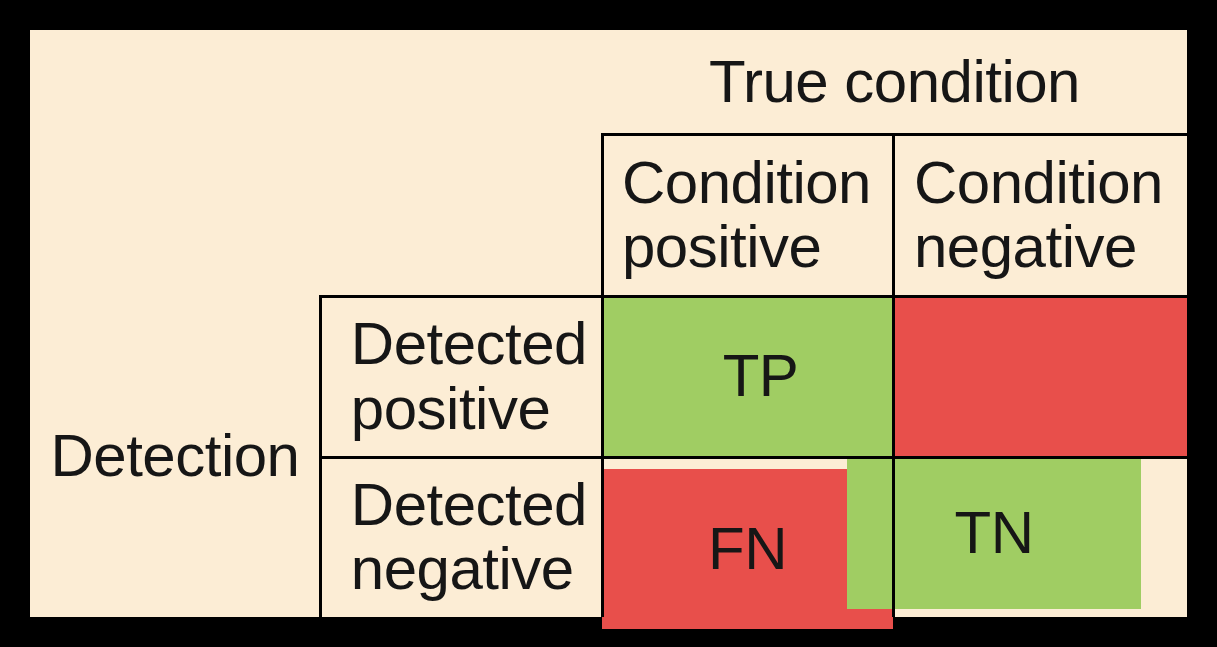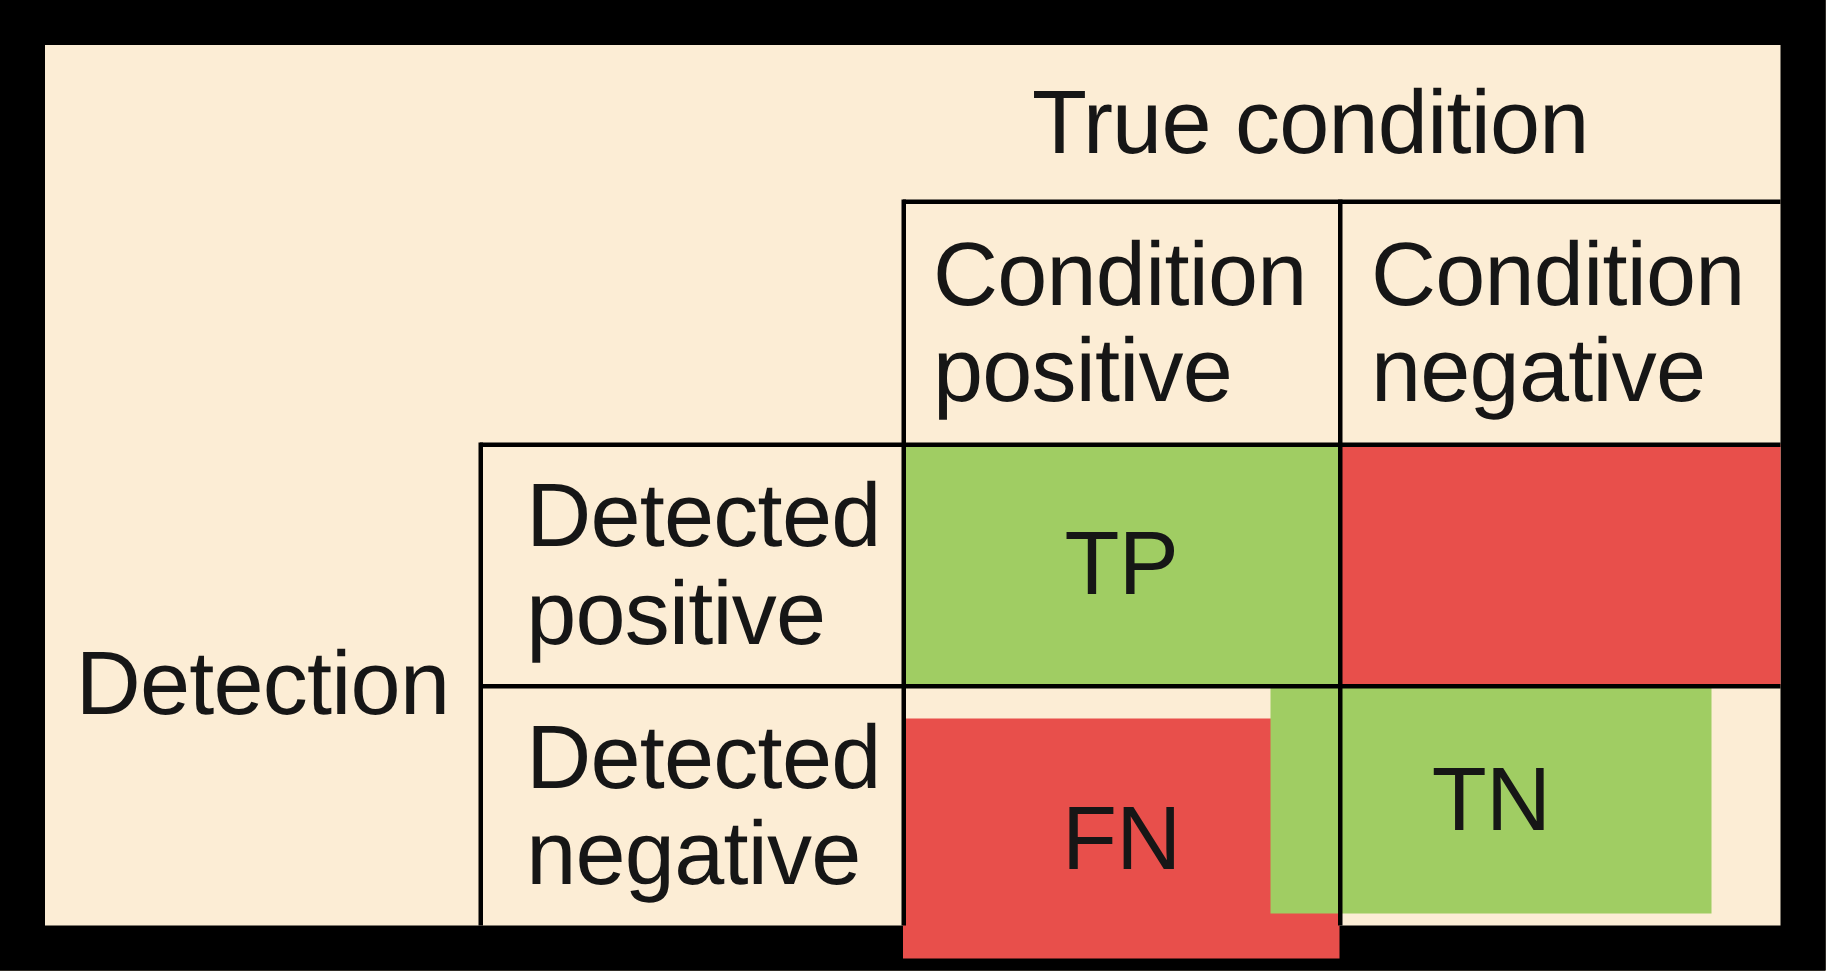--- a/index.html
+++ b/index.html
@@ -25,33 +25,33 @@
     display: flex;
     line-height: 1.07;
     font-size: 60px;
     letter-spacing: -0.5px;
     white-space: pre-line;
   }
   .center { align-items: center; justify-content: center; text-align: center; }
   .right  { align-items: center; justify-content: flex-end; text-align: left; }
 
   
-  .band-top    { left: 551px; top: 0;     width: 585px; height: 104px; }
+  .band-top    { left: 572px; top: 0;     width: 585px; height: 104px; }
   
   .colhead-0   { left: 572px; top: 104px; width: 291px; height: 162px; padding-right: 22px; box-sizing: border-box; }
   .colhead-1   { left: 863px; top: 104px; width: 294px; height: 162px; padding-right: 24px; box-sizing: border-box; }
   
   .rowhead-0   { left: 290px; top: 266px; width: 282px; height: 161px; padding-right: 15px; box-sizing: border-box; }
   .rowhead-1   { left: 290px; top: 427px; width: 282px; height: 160px; padding-right: 15px; box-sizing: border-box; }
   
   .axis-left   { left: 0;     top: 266px; width: 290px; height: 321px; text-align: right; }
   
-  .cell-r0c0   { left: 572px; top: 266px; width: 291px; height: 161px; }
+  .cell-r0c0   { left: 572px; top: 266px; width: 291px; height: 161px; padding-left: 13px; }
   .cell-r0c1   { left: 863px; top: 266px; width: 294px; height: 161px; }
-  .cell-r1c0   { left: 572px; top: 449px; width: 291px; height: 160px; }
+  .cell-r1c0   { left: 572px; top: 439px; width: 291px; height: 160px; }
   .cell-r1c1   { left: 817px; top: 427px; width: 294px; height: 152px; }
   
   .line-h-top  { left: 572px; top: 103px; width: 585px; height: 3px; }
   .line-h-mid1 { left: 290px; top: 265px; width: 867px; height: 3px; }
   .line-h-mid2 { left: 290px; top: 426px; width: 867px; height: 3px; }
   .line-v-a    { left: 289px; top: 265px; width: 3px;  height: 322px; }
   .line-v-b    { left: 571px; top: 103px; width: 3px;  height: 484px; }
   .line-v-c    { left: 862px; top: 103px; width: 3px;  height: 484px; }
 </style>
 </head>

